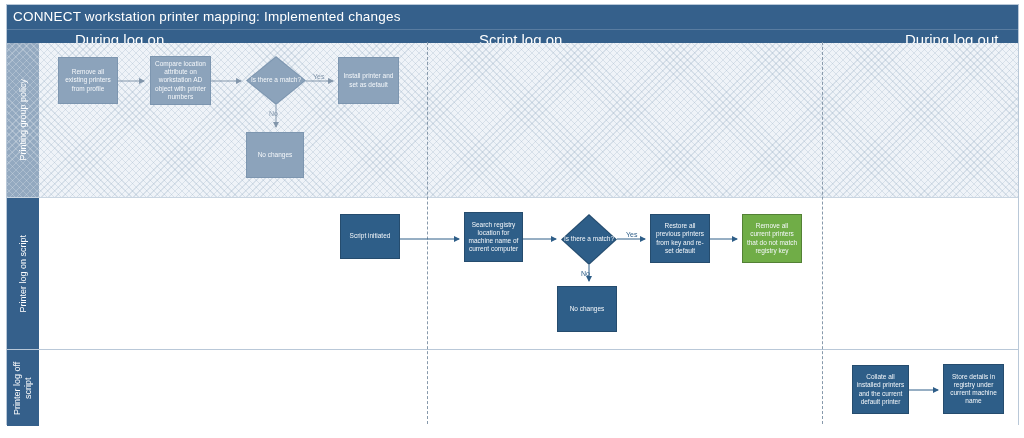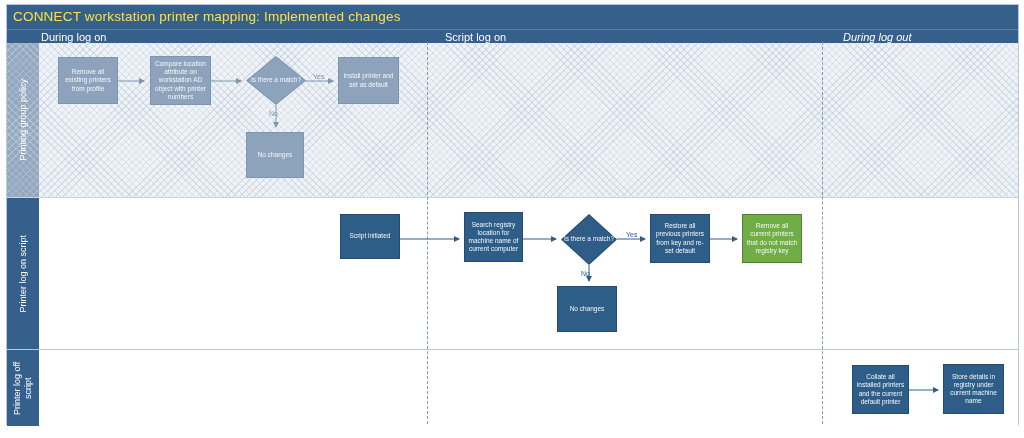--- a/index.html
+++ b/index.html
@@ -2,25 +2,25 @@
 <html><head>
 <meta charset="utf-8">
 <style>
   html,body{margin:0;padding:0;background:#fff;}
   #stage{position:relative;width:1024px;height:438px;background:#fff;
          font-family:"Liberation Sans",sans-serif;overflow:hidden;}
   
   #frame{position:absolute;left:6px;top:4px;width:1013px;height:421px;
          border:1px solid #b9c8d8;box-sizing:border-box;background:#fff;}
   .titlebar{position:absolute;left:0;top:0;width:100%;height:24px;background:#35608b;}
-  .titlebar .t{position:absolute;left:6px;top:4px;color:#fde047;font-size:13.5px;letter-spacing:.2px;}
+  .titlebar .t{position:absolute;left:6px;top:4px;color:#ffffff;font-size:13.5px;letter-spacing:.2px;}
   .headerrow{position:absolute;left:0;top:24px;width:100%;height:14px;background:#35608b;
              border-top:1px solid rgba(255,255,255,.18);box-sizing:border-box;}
-  .colhead{position:absolute;top:1px;color:#fff;font-size:11px;}
-  .colhead.c0{left:34px;} .colhead.c1{left:438px;} .colhead.c2{left:836px;font-style:italic;}
+  .colhead{position:absolute;top:1px;color:#fff;font-size:15px;margin-left:34px;}
+  .colhead.c0{left:34px;} .colhead.c1{left:438px;} .colhead.c2{left:864px;}
   
   .lane{position:absolute;left:0;width:100%;box-sizing:border-box;}
   .lane1{top:38px;height:154px;}
   .lane2{top:192px;height:152px;border-top:1px solid #c9d5e1;}
   .lane3{top:344px;height:77px;border-top:1px solid #b9c8d8;}
   .lane .labelcell{position:absolute;left:0;top:0;width:32px;height:100%;
         display:flex;align-items:center;justify-content:center;}
   .lane .labelcell span{writing-mode:vertical-rl;transform:rotate(180deg);
         color:#fff;font-size:9px;white-space:pre-line;text-align:center;line-height:1.2;}
   .lane1 .labelcell{background:#93a9c0;

